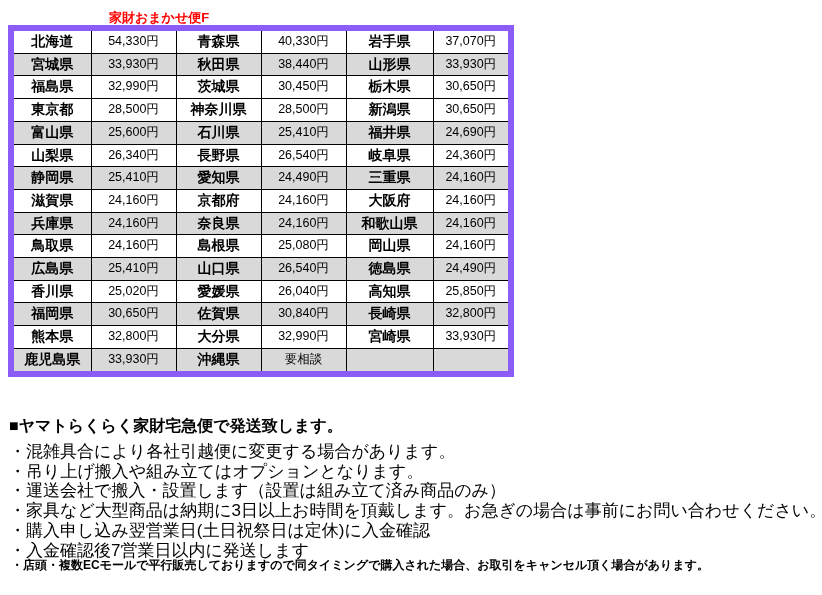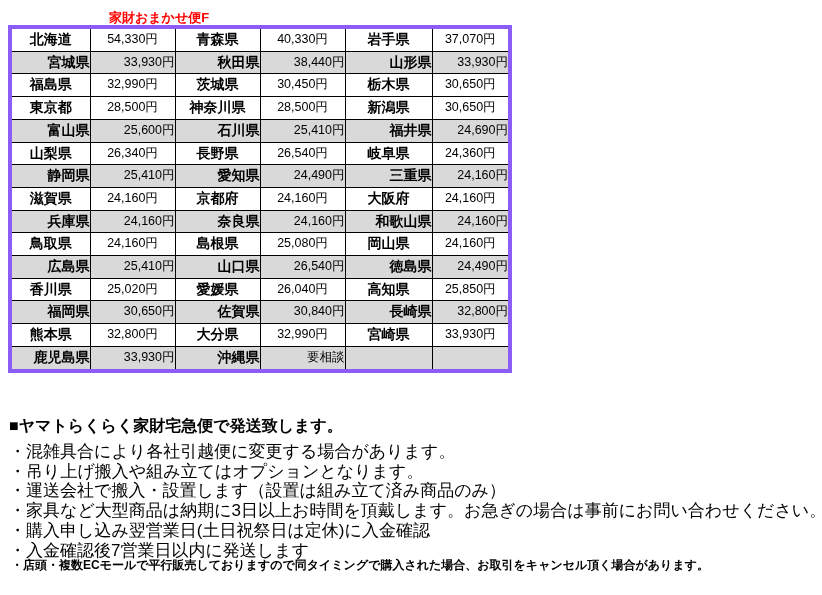--- a/index.html
+++ b/index.html
@@ -8,32 +8,32 @@
     font-family:"Liberation Sans","DejaVu Sans",sans-serif;
     position:relative;overflow:hidden;
   }
   .title{
     position:absolute;left:65px;top:9px;
     color:#ff0000;font-weight:bold;font-size:13px;white-space:nowrap;padding-left:44px;
   }
   table.fee-table{
     position:absolute;left:8px;top:25px;
     border-collapse:collapse;table-layout:fixed;
-    border:4px solid #8b5cf6;
+    border:6px solid #8b5cf6;
   }
   table.fee-table td{
     border:1px solid #000;
     height:21.7px;line-height:21.7px;
     text-align:center;vertical-align:middle;
     padding:0;overflow:hidden;white-space:nowrap;
     background:#ffffff;
   }
   table.fee-table td.pref{font-weight:bold;font-size:14px;}
   table.fee-table td.price{font-size:12.5px;}
-  table.fee-table tr.shaded td{background:#d9d9d9;text-align:right;}
+  table.fee-table tr.shaded td{background:#d9d9d9;}
   .notes-heading{
     position:absolute;left:9px;top:416px;
     font-size:16px;font-weight:bold;white-space:nowrap;color:#000000;
   }
   .bullets{
     position:absolute;left:9px;top:442px;
     font-size:17px;font-weight:normal;line-height:19.7px;
     white-space:nowrap;color:#000;
   }
   .footnote{

